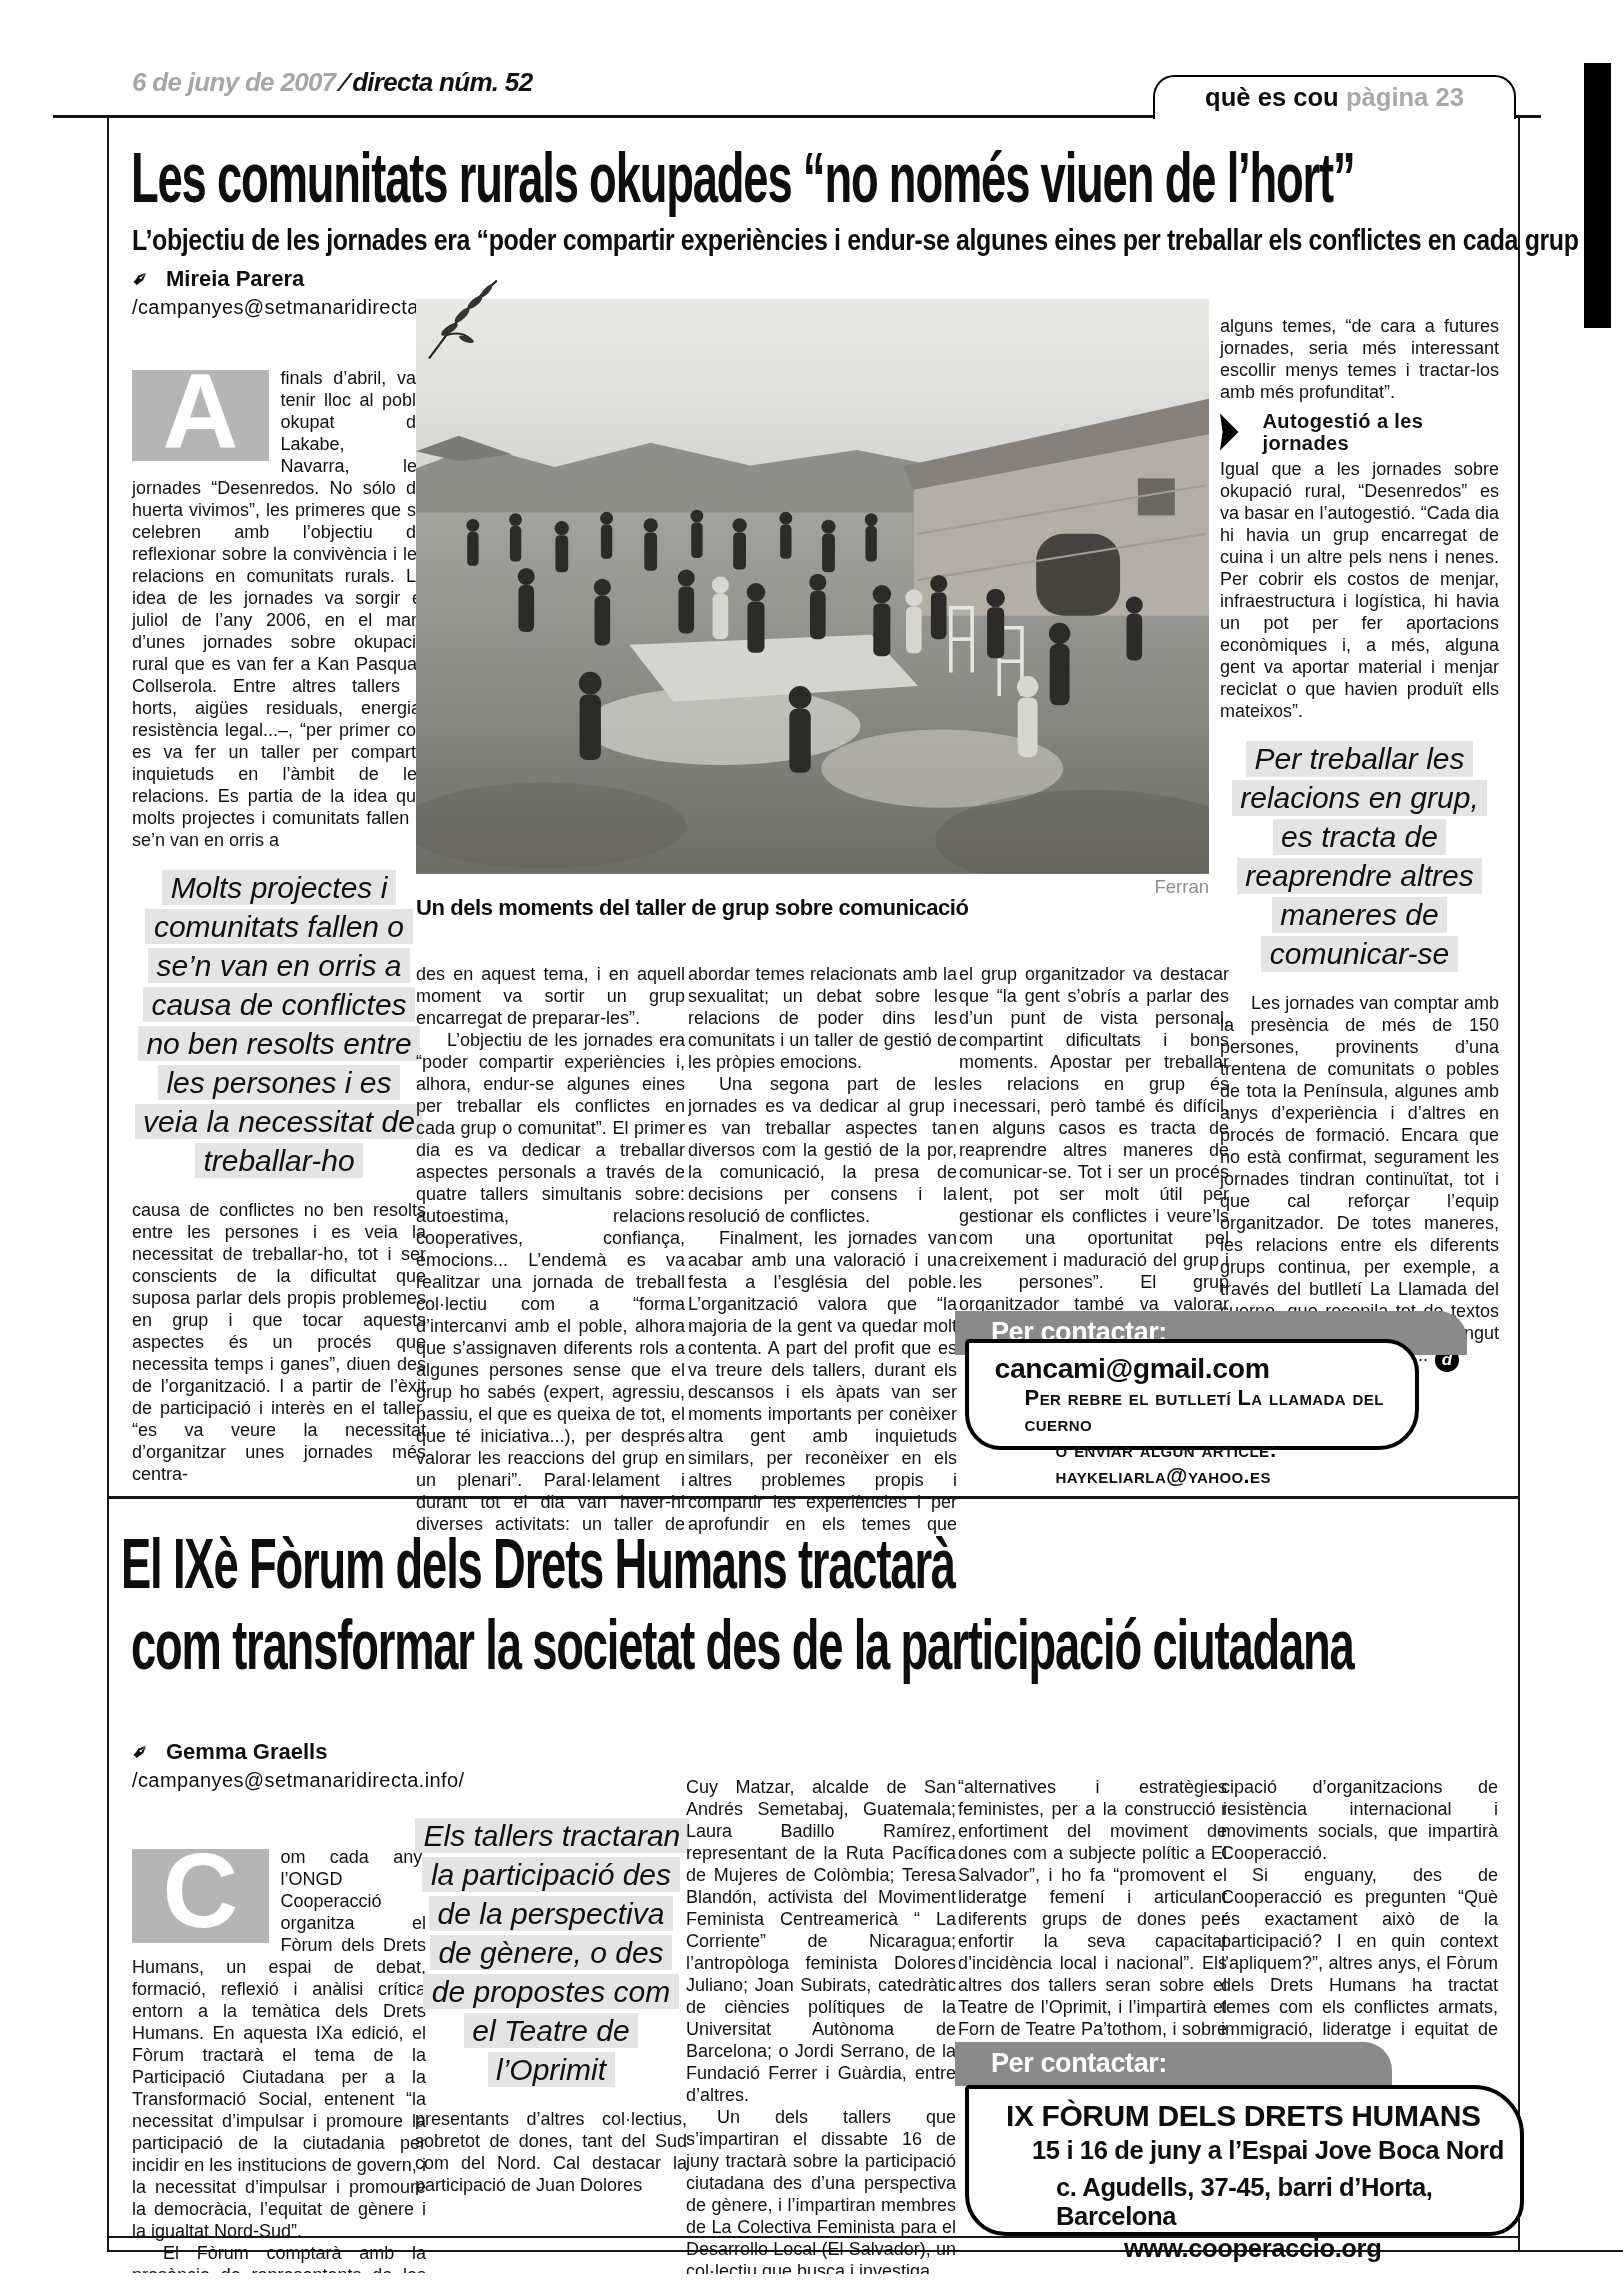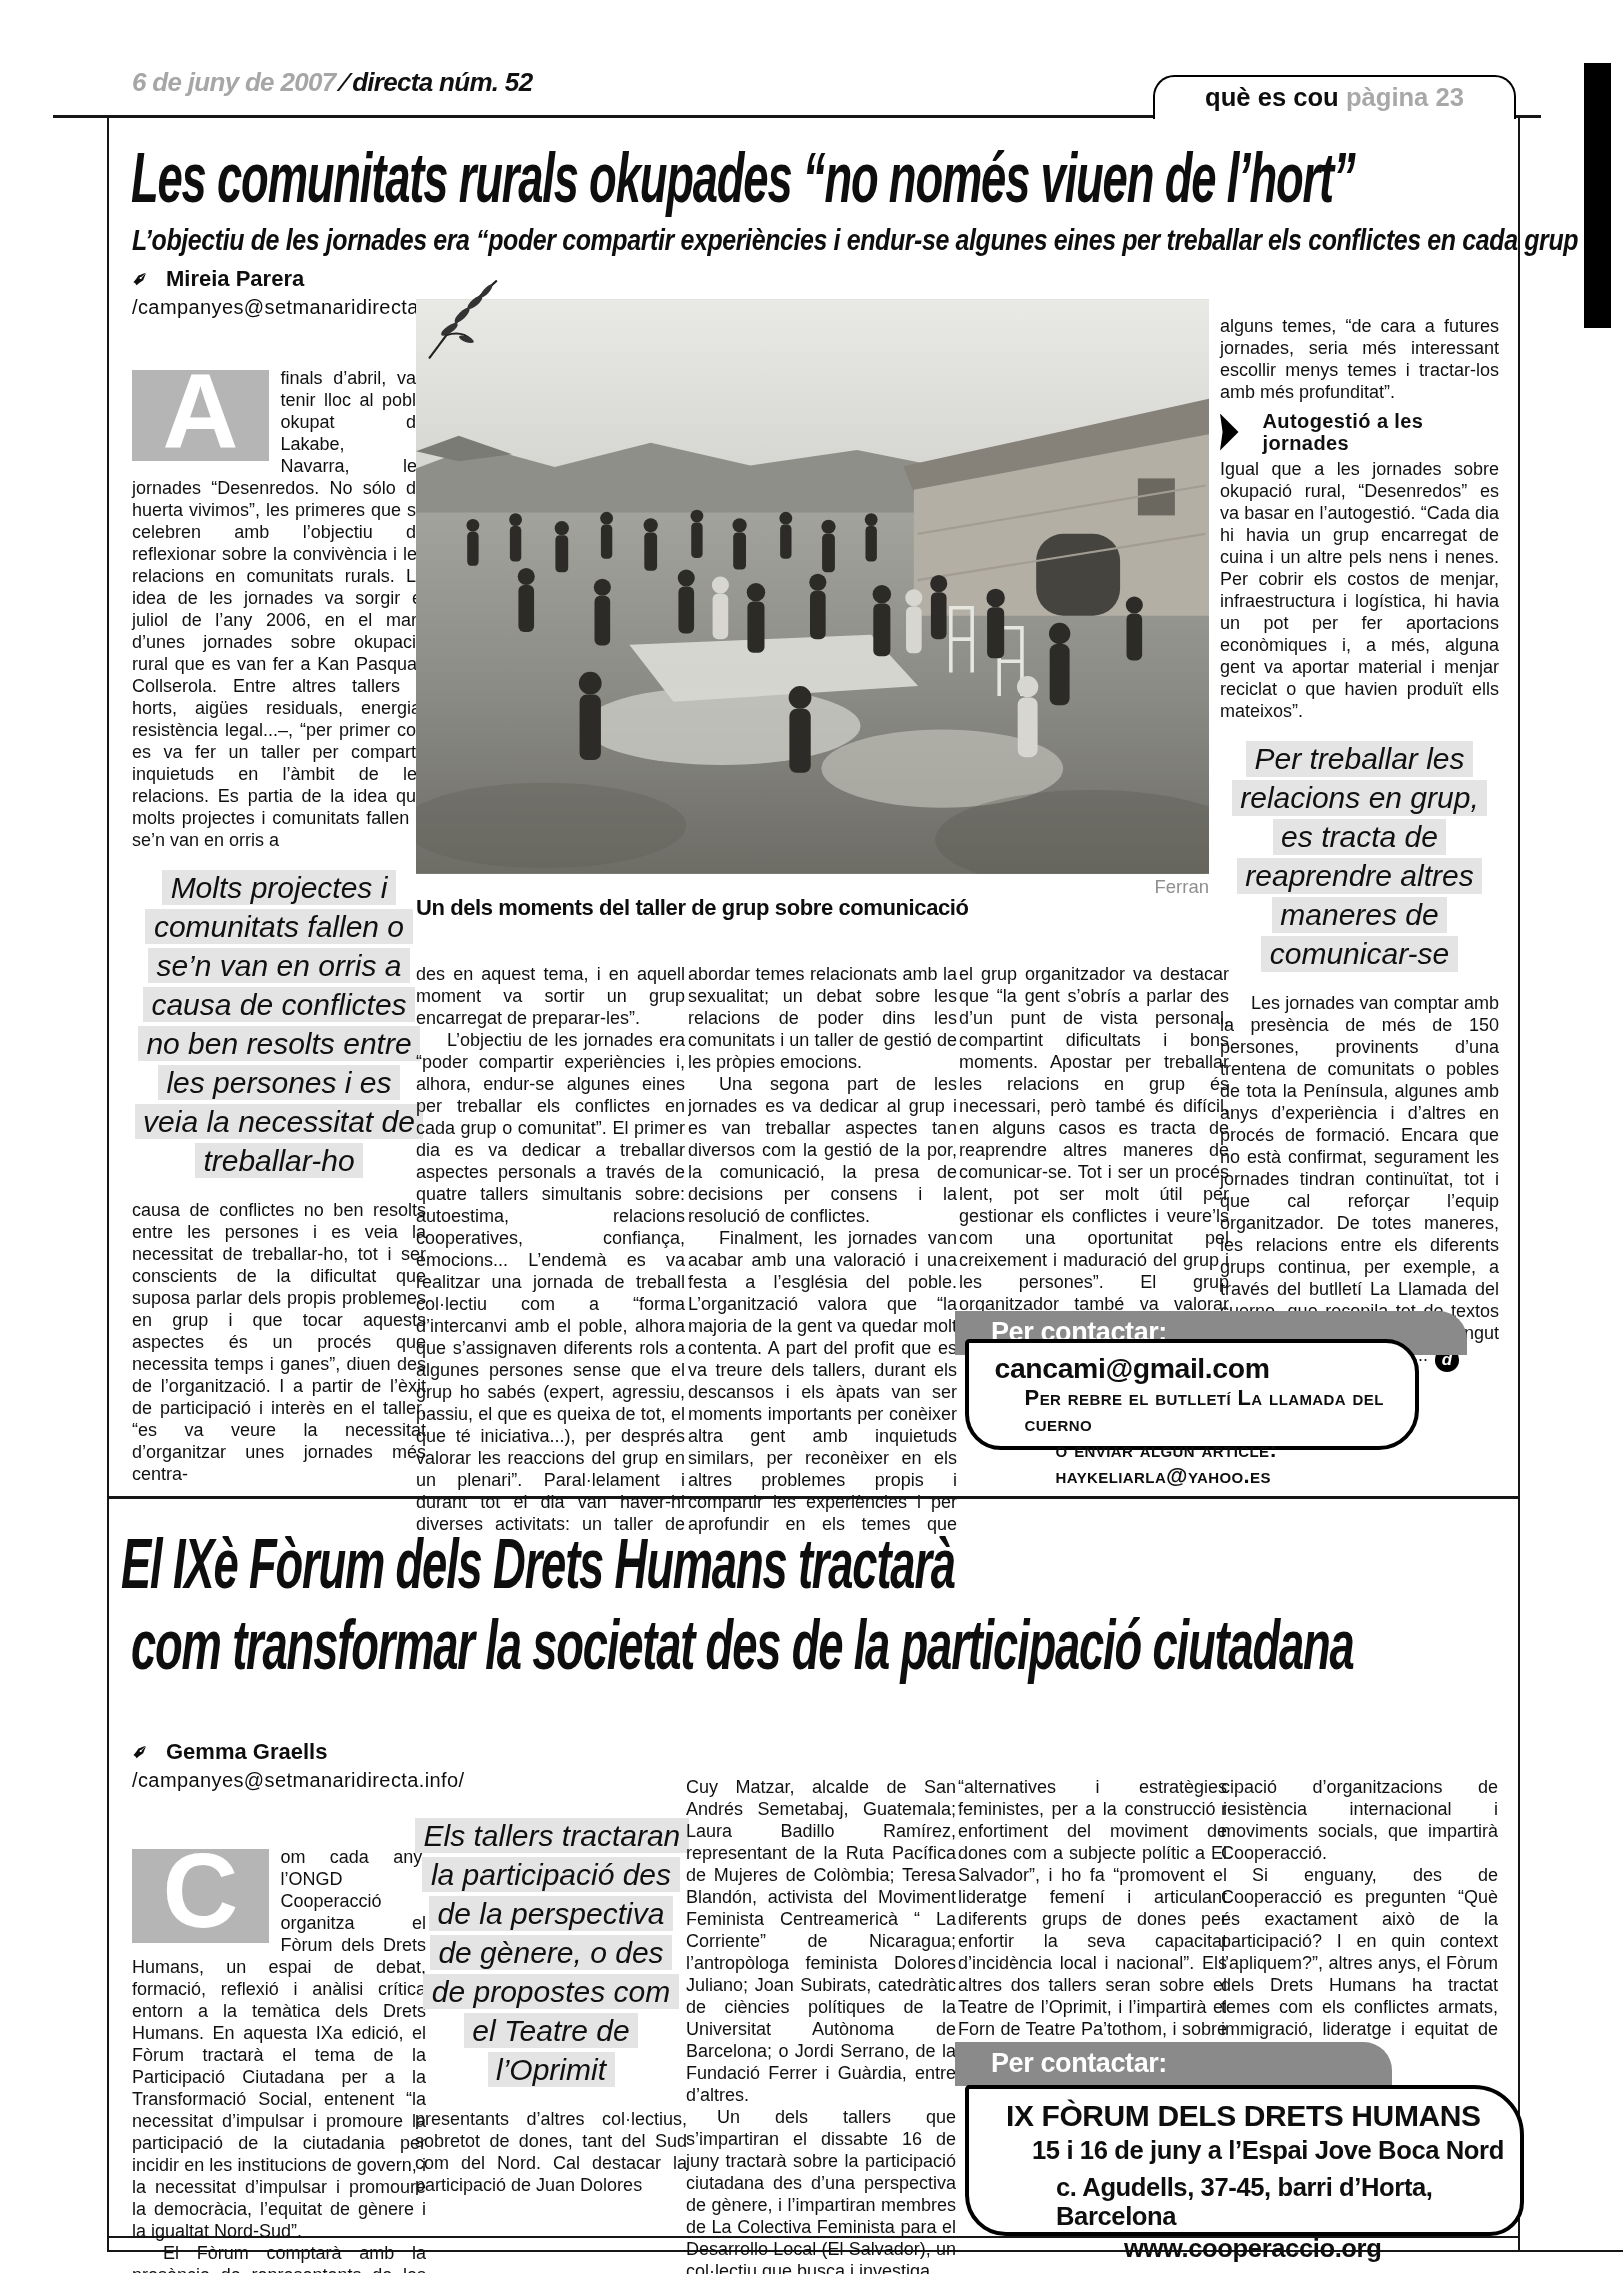--- a/index.html
+++ b/index.html
@@ -18,21 +18,21 @@
   .tab {
     position:absolute; left:1153px; top:75px; width:363px; height:44px;
     background:#fff; border:2.8px solid #000; border-bottom:none;
     border-radius:21.3px 21.3px 0 0; text-align:center; line-height:40px;
     font-size:25.6px; font-weight:bold; white-space:nowrap;
   }
   .tab .pg { color:#a8a8a8; }
   .corner-bar { position:absolute; left:1584px; top:63px; width:27px; height:265px; background:#000; }
 
   
-  .hl-wrap { position:absolute; white-space:nowrap;font-style:italic; }
+  .hl-wrap { position:absolute; white-space:nowrap; }
   .hl-span { display:inline-block; font-weight:bold; letter-spacing:-1.4px; transform-origin:0 0; }
   .h1 { font-size:54px; transform:scale(0.84,1.30); }
   .sub1 { font-size:26px; transform:scale(0.96,1.12); letter-spacing:-0.4px; }
 
   
   .byline { position:absolute; font-size:22px; font-weight:bold; white-space:nowrap; }
   .penicon { display:inline-block; font-size:21.3px; transform:rotate(-45deg); margin-right:10px; font-weight:normal; }
   .bycontact { position:absolute; font-size:20px; font-weight:normal; letter-spacing:0.4px; }
 
   

